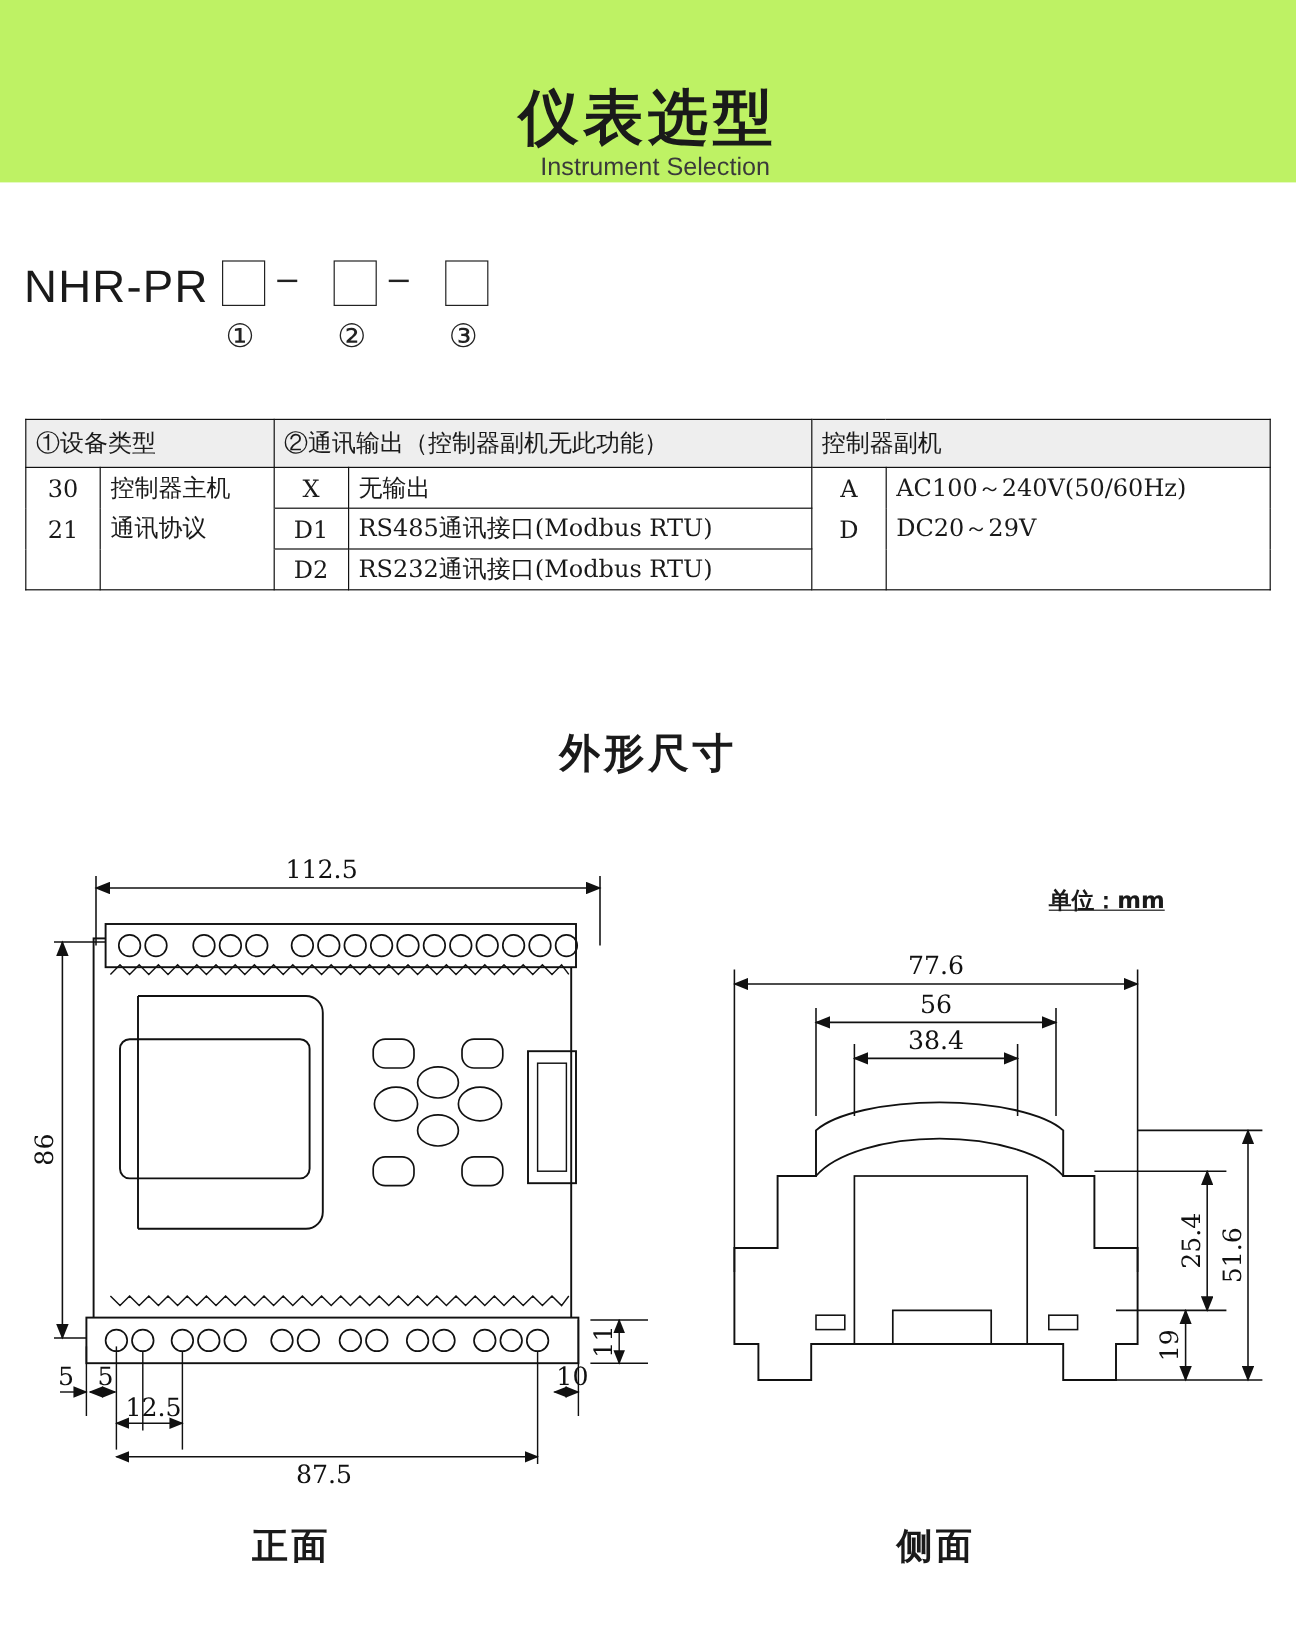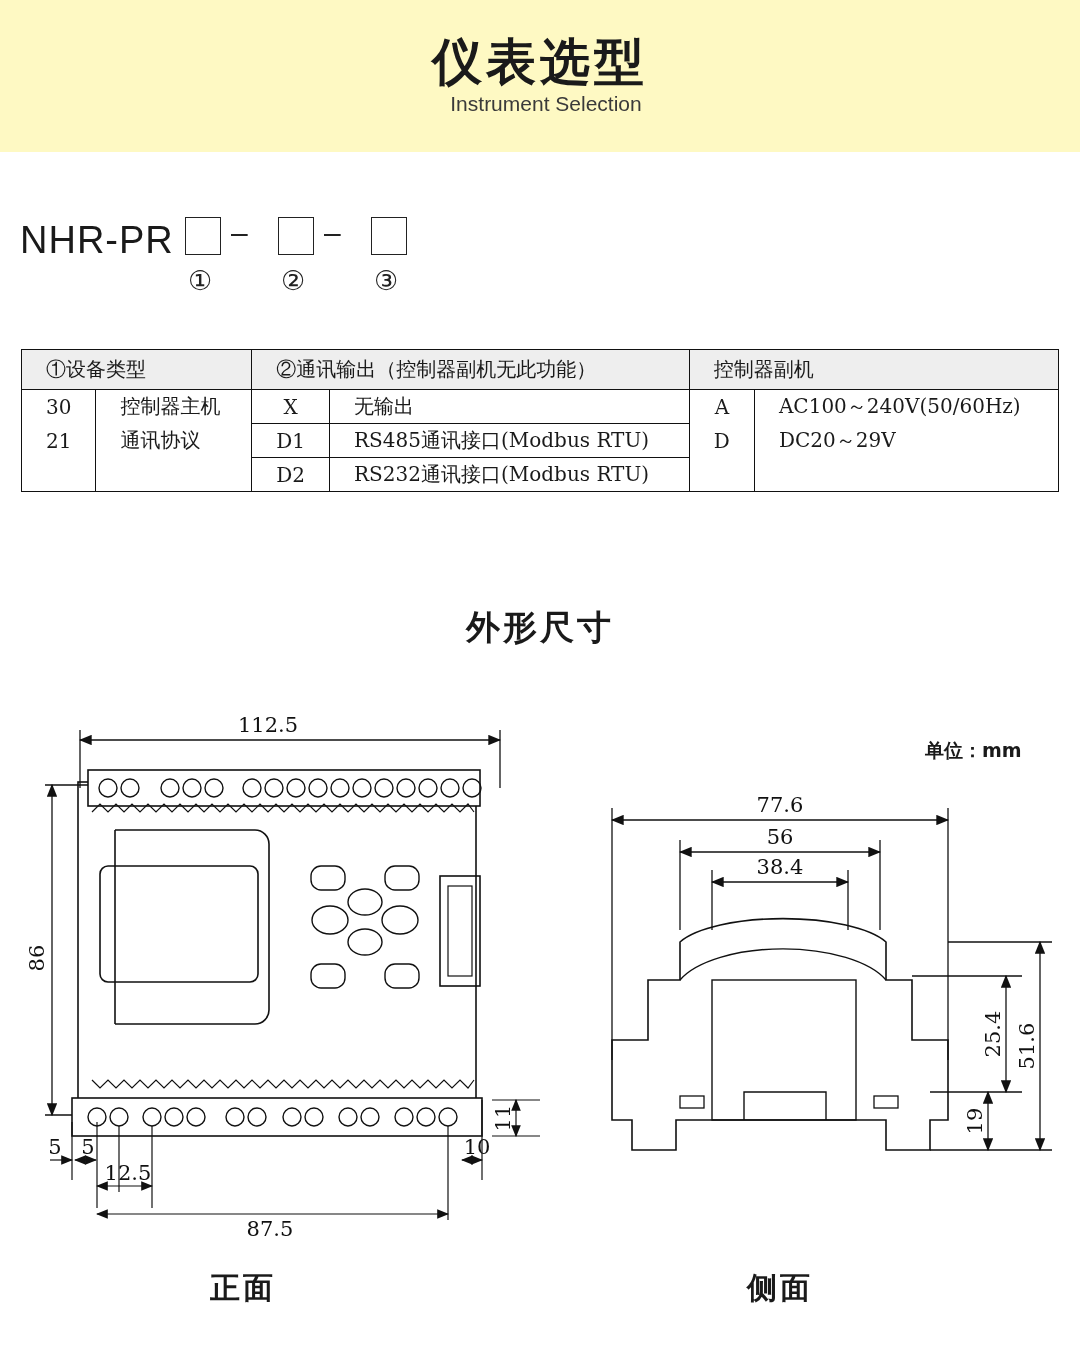--- a/index.html
+++ b/index.html
@@ -7,23 +7,23 @@
     width:1080px;height:1354px;
     background:#ffffff;
     font-family:"Liberation Sans", sans-serif;
     color:#1a1a1a;
     position:relative;
     overflow:hidden;
   }
   
   .header{
     width:1080px;height:152px;
-    background:#fef9c3;
+    background:#bef264;
     display:flex;flex-direction:column;
-    align-items:center;justify-content:center;
+    align-items:center;justify-content:flex-end;
     box-sizing:border-box;
   }
   .header .cn{
     font-size:50px;font-weight:bold;letter-spacing:4px;
     color:#1a1a1a;line-height:1.05;
     font-family:"DejaVu Sans", sans-serif;
   }
   .header .en{
     font-size:21px;color:#3a3a3a;margin-top:4px;
     font-family:"Liberation Sans", sans-serif;
@@ -58,21 +58,21 @@
   table.sel{
     position:absolute;left:21px;top:349px;
     width:1038px;
     border-collapse:collapse;
     font-family:"DejaVu Serif", serif;
     font-size:20px;
     background:#fff;
   }
   table.sel td,table.sel th{
     border:1.4px solid #111;
-    padding:3px 24px;
+    padding:3px 8px;
     font-weight:normal;
     text-align:left;
     vertical-align:middle;
     height:34px;
     box-sizing:border-box;
   }
   table.sel .hdr td{
     background:#eeeeee;
     height:40px;
   }
@@ -83,23 +83,24 @@
   table.sel .noborderb{border-bottom:none;}
   table.sel .nobordert{border-top:none;}
   
   .dimtitle{
     position:absolute;left:0;top:605px;width:1080px;
     text-align:center;
     font-size:34px;font-weight:bold;letter-spacing:3px;
     font-family:"DejaVu Sans", sans-serif;
   }
   .unit{
-    position:absolute;left:925px;top:738px;
+    position:absolute;left:874px;top:738px;
     font-size:19px;font-weight:bold;
     font-family:"DejaVu Sans", sans-serif;
+    text-decoration:underline;
   }
   .caption{
     position:absolute;
     font-size:30px;font-weight:bold;letter-spacing:3px;
     font-family:"DejaVu Sans", sans-serif;
   }
   .cap-front{left:210px;top:1268px;width:120px;text-align:left;}
   .cap-side{left:720px;top:1268px;width:120px;text-align:center;}
   svg{display:block;}
   .drawing{position:absolute;left:0;top:680px;}

